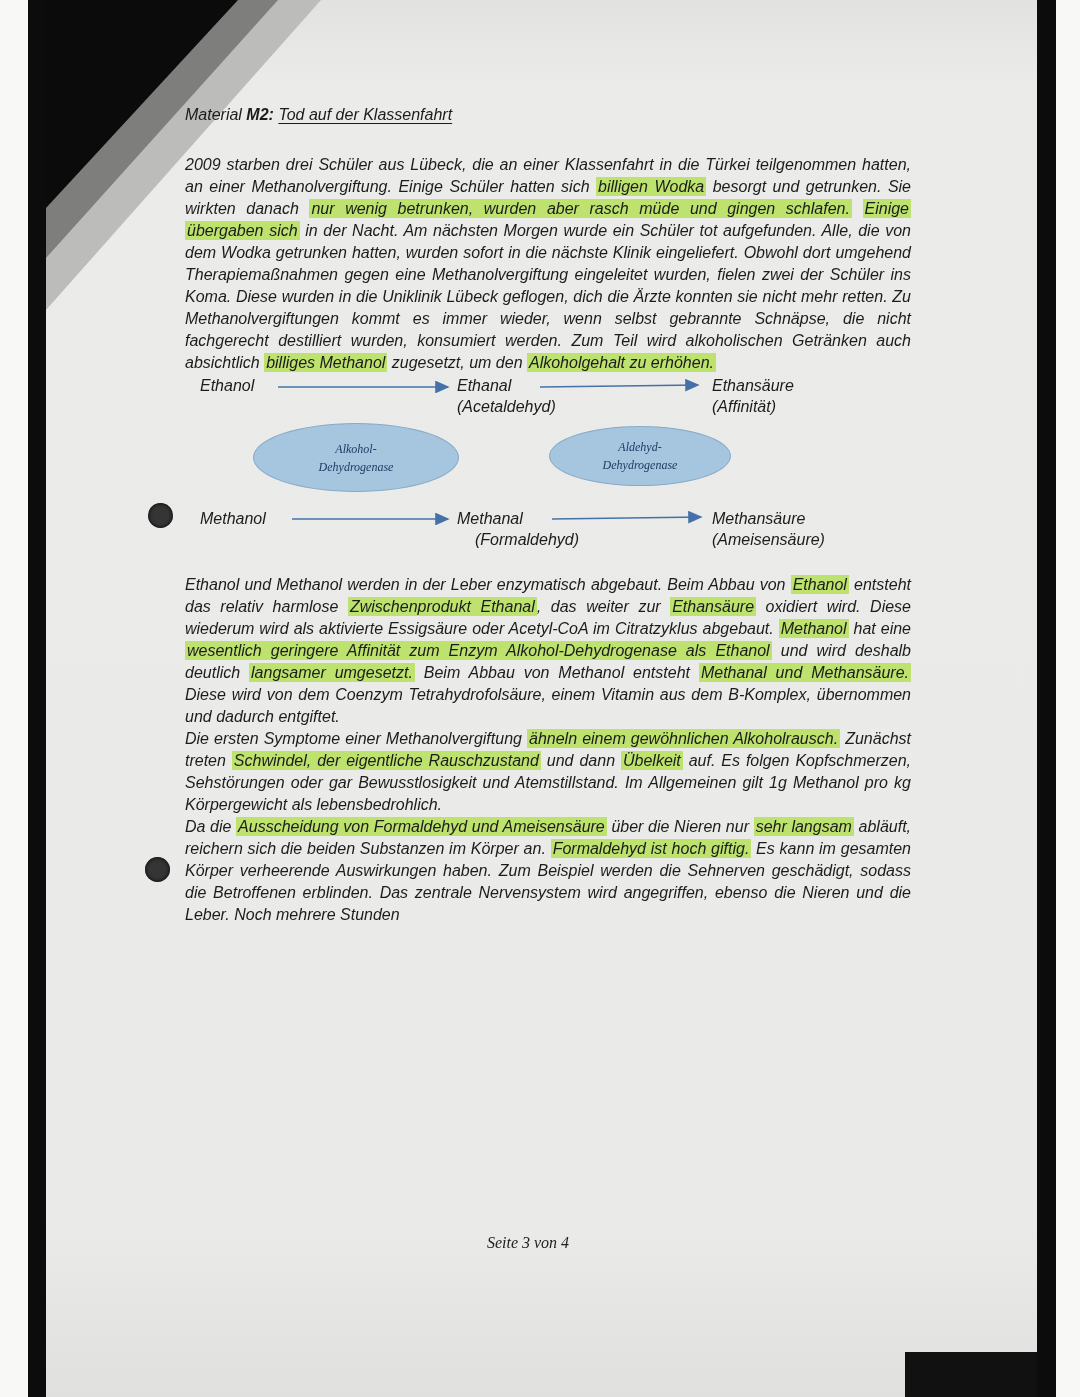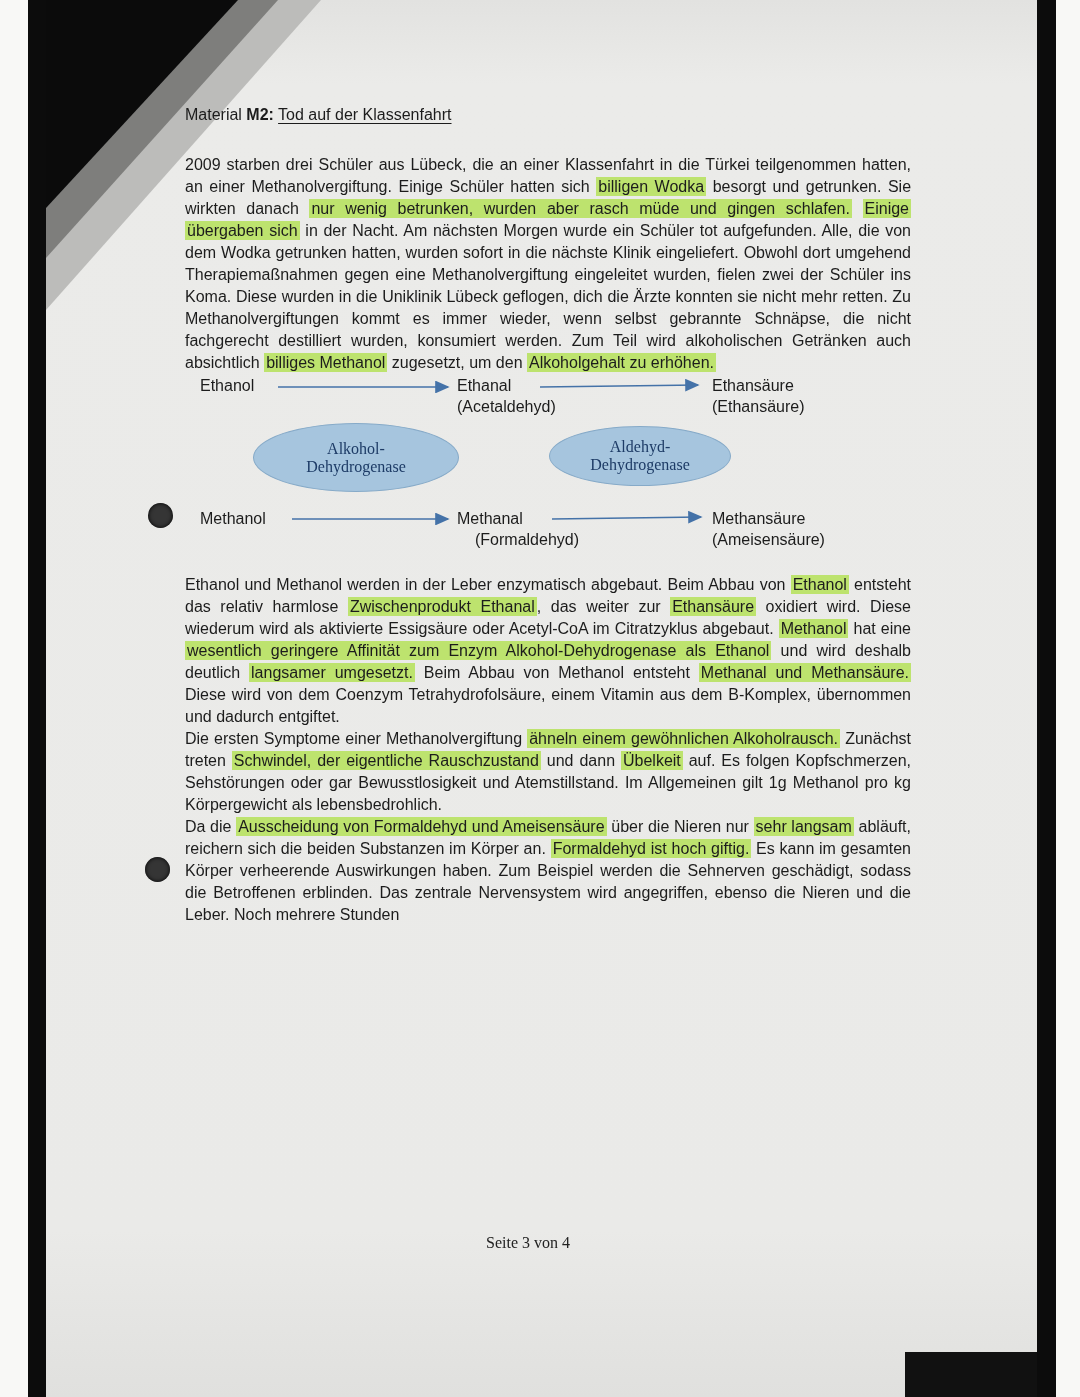--- a/index.html
+++ b/index.html
@@ -1,17 +1,17 @@
 <!DOCTYPE html>
 <html><head>
 <meta charset="utf-8">
 <style>
   html,body{margin:0;padding:0;background:#f6f6f4;}
   .scan{position:relative;width:1080px;height:1397px;background:#f8f8f6;overflow:hidden;
-        font-family:"Liberation Sans",sans-serif;color:#1c1c1c;}
+        font-family:"Liberation Sans",sans-serif;color:#1c1c1c;font-style:italic;}
   
   .paper{position:absolute;left:46px;top:0;width:991px;height:1397px;
          background:linear-gradient(180deg,#e2e2e0 0%,#ebebe9 6%,#eaeae8 88%,#e0e0de 100%);}
   
   .edge{position:absolute;top:0;height:100%;background:#0c0c0c;}
   .edge-left{left:28px;width:18px;}
   .edge-right{left:1037px;width:19px;}
   
   .tri{position:absolute;left:46px;top:0;clip-path:polygon(0 0,100% 0,0 100%);}
   .corner-gray{width:275px;height:310px;background:#bcbcba;}
@@ -33,21 +33,21 @@
   .hl{background:#bde36e;padding:1px 2px;box-decoration-break:clone;-webkit-box-decoration-break:clone;}
   .gap-m3{margin-top:44px;margin-bottom:14px;}
   .gap-m4{margin-top:46px;margin-bottom:22px;}
   
   .diagram{position:relative;width:726px;height:196px;margin:0 0 4px 0;}
   .dlabel{position:absolute;font-size:16px;line-height:20px;white-space:nowrap;}
   .arrows{position:absolute;left:0;top:0;width:726px;height:196px;}
   .arrows line{stroke:#4472a8;stroke-width:1.6;}
   .ellipse{position:absolute;border-radius:50%;background:#a6c5de;border:1px solid #86aac8;
            display:flex;flex-direction:column;align-items:center;justify-content:center;
-           font-family:"Liberation Serif",serif;font-size:16px;line-height:18px;color:#1d3b66;text-align:center;}
+           font-family:"Liberation Serif",serif;font-size:12px;line-height:18px;color:#1d3b66;text-align:center;}
   .e1{left:68px;top:49px;width:204px;height:67px;}
   .e2{left:364px;top:52px;width:180px;height:58px;}
   
   .footer{position:absolute;left:0;top:1234px;width:1056px;text-align:center;
           font-family:"Liberation Serif",serif;font-size:16px;color:#222;}
 </style>
 </head>
 <body>
 
 <div class="scan">
@@ -85,21 +85,21 @@
         <line x1="93" y1="13" x2="263" y2="13" marker-end="url(#ah)"></line>
         <line x1="355" y1="13" x2="513" y2="11" marker-end="url(#ah)"></line>
         <line x1="107" y1="145" x2="263" y2="145" marker-end="url(#ah)"></line>
         <line x1="367" y1="145" x2="516" y2="143" marker-end="url(#ah)"></line>
       </svg>
 
       <div class="dlabel" style="left:15px;top:2px">Ethanol</div>
       <div class="dlabel" style="left:272px;top:2px">Ethanal</div>
       <div class="dlabel" style="left:272px;top:23px">(Acetaldehyd)</div>
       <div class="dlabel" style="left:527px;top:2px">Ethansäure</div>
-      <div class="dlabel" style="left:527px;top:23px">(Ethansäure)</div>
+      <div class="dlabel" style="left:527px;top:23px">(Affinität)</div>
 
       <div class="ellipse e1">
         <div>Alkohol-</div>
         <div>Dehydrogenase</div>
       </div>
       <div class="ellipse e2">
         <div>Aldehyd-</div>
         <div>Dehydrogenase</div>
       </div>
 

